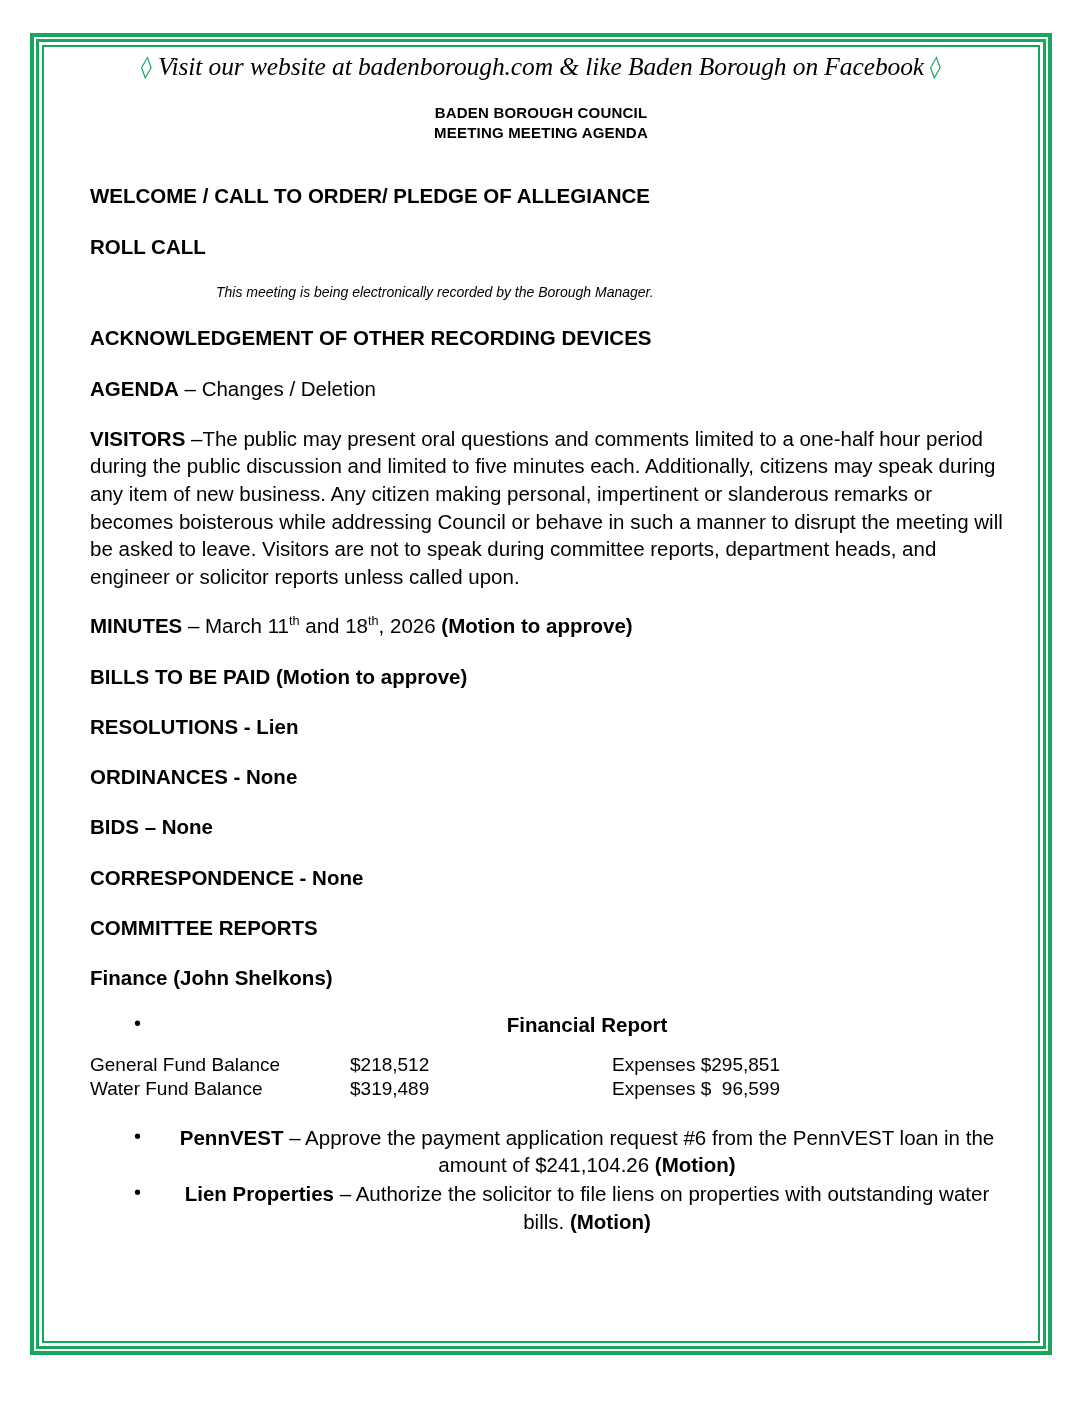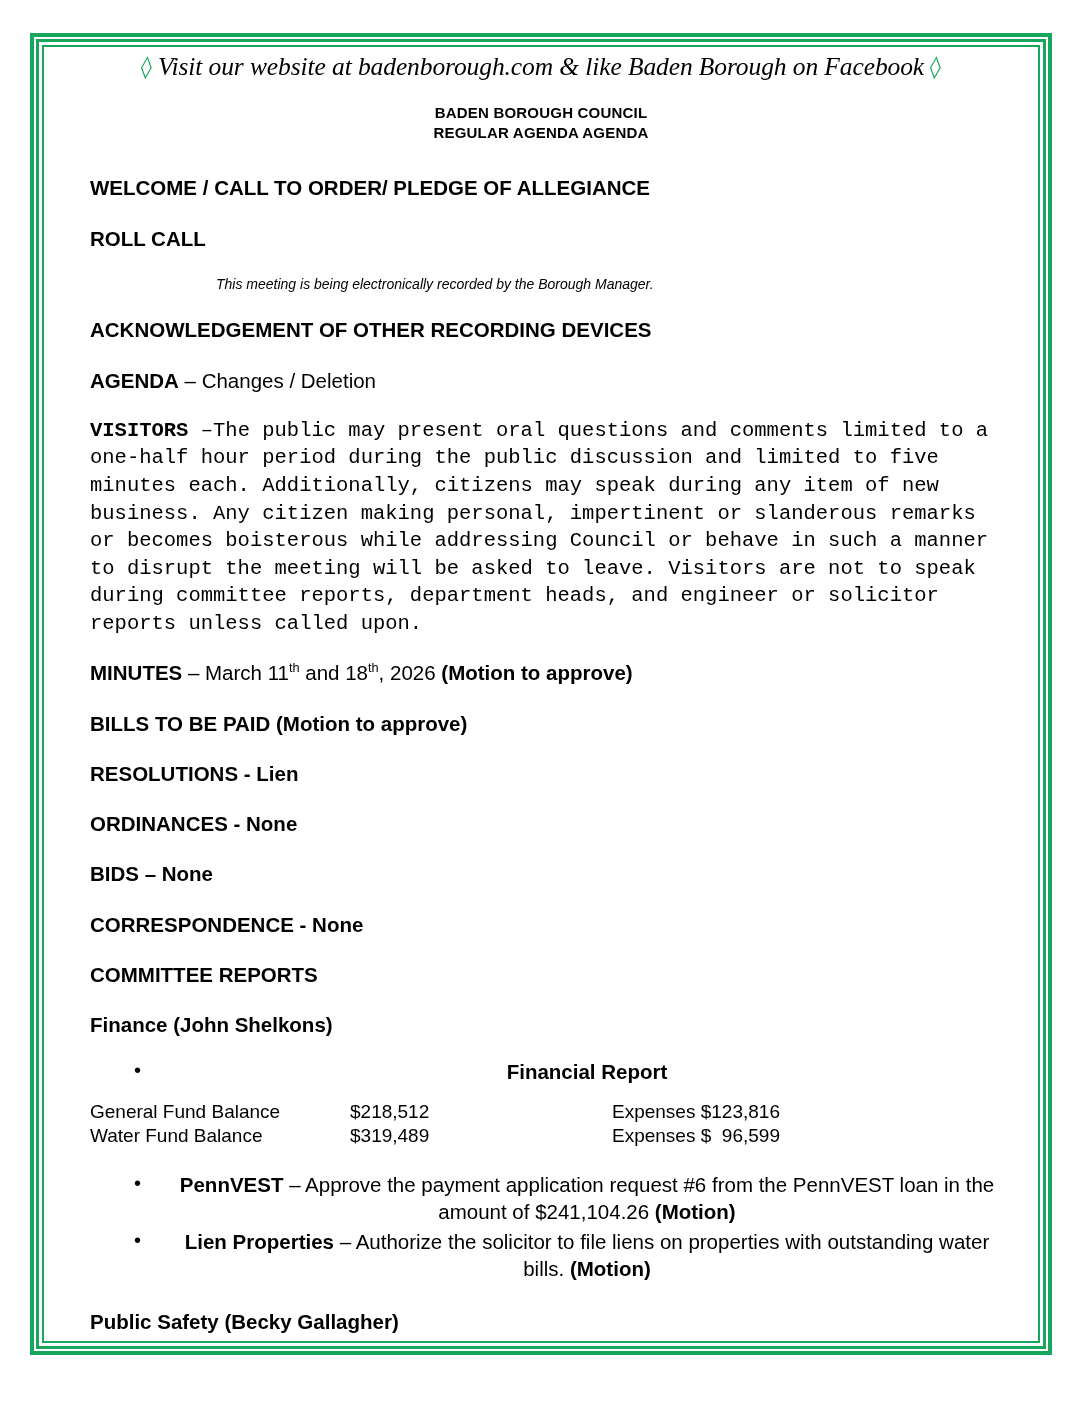--- a/index.html
+++ b/index.html
@@ -84,42 +84,41 @@
     text-align: center;
     font-weight: bold;
     font-size: 15px;
     line-height: 1.30;
     margin-top: 22px;
     letter-spacing: 0.2px;
   }
   .title-block div { white-space: nowrap; }
 
   .body-area {
-    margin-top: 32px;
+    margin-top: 40px;
     padding-left: 30px;
     padding-right: 14px;
     font-size: 20.5px;
     line-height: 1.33;
   }
 
   .blk { margin: 0 0 23px 0; }
   b, .b { font-weight: bold; }
 
   .recording-note {
     font-style: italic;
     margin: 0 0 23px 0;
     padding-left: 126px;
     font-size: 14px;
   }
 
   .para {
     margin: 0 0 22px 0;
     text-align: left;
     line-height: 1.345;
-    font-family: Liberation Mono, monospace;
   }
 
   sup {
     font-size: 0.62em;
     vertical-align: super;
     line-height: 0;
   }
 
   
   ul.bullets {
@@ -171,21 +170,21 @@
   <div class="content">
 
     <div class="tagline">
       <span class="diamond">◊</span>
       <span>Visit our website at badenborough.com &amp; like Baden Borough on Facebook</span>
       <span class="diamond">◊</span>
     </div>
 
     <div class="title-block">
       <div>BADEN BOROUGH COUNCIL</div>
-      <div>REGULAR AGENDA AGENDA</div>
+      <div>MEETING MEETING AGENDA</div>
     </div>
 
     <div class="body-area">
 
       <p class="blk b">WELCOME / CALL TO ORDER/ PLEDGE OF ALLEGIANCE</p>
 
       <p class="blk b">ROLL CALL</p>
 
       <p class="recording-note">This meeting is being electronically recorded by the Borough Manager.</p>
 
@@ -221,38 +220,37 @@
         <li>
           <b>Financial Report</b>
         </li>
       </ul>
 
       <table class="fin-table">
         <tbody>
           <tr>
             <td class="fin-c1">General Fund Balance</td>
             <td class="fin-c2">$218,512</td>
-            <td class="fin-c3">Expenses $123,816</td>
+            <td class="fin-c3">Expenses $295,851</td>
           </tr>
           <tr>
             <td class="fin-c1">Water Fund Balance</td>
             <td class="fin-c2">$319,489</td>
             <td class="fin-c3">Expenses $  96,599</td>
           </tr>
         </tbody>
       </table>
 
       <ul class="bullets">
         <li>
           <b>PennVEST</b><span> – Approve the payment application request #6 from the PennVEST loan in the amount of $241,104.26  </span><b>(Motion)</b>
         </li>
         <li>
           <b>Lien Properties</b><span> – Authorize the solicitor to file liens on properties with outstanding water bills. </span><b>(Motion)</b>
         </li>
       </ul>
 
       <div class="spacer-sm"></div>
 
-      <p class="sec-head-sub">Public Safety (Becky Gallagher)</p>
 
     </div>
   </div>
 </div>
 
 </body></html>

